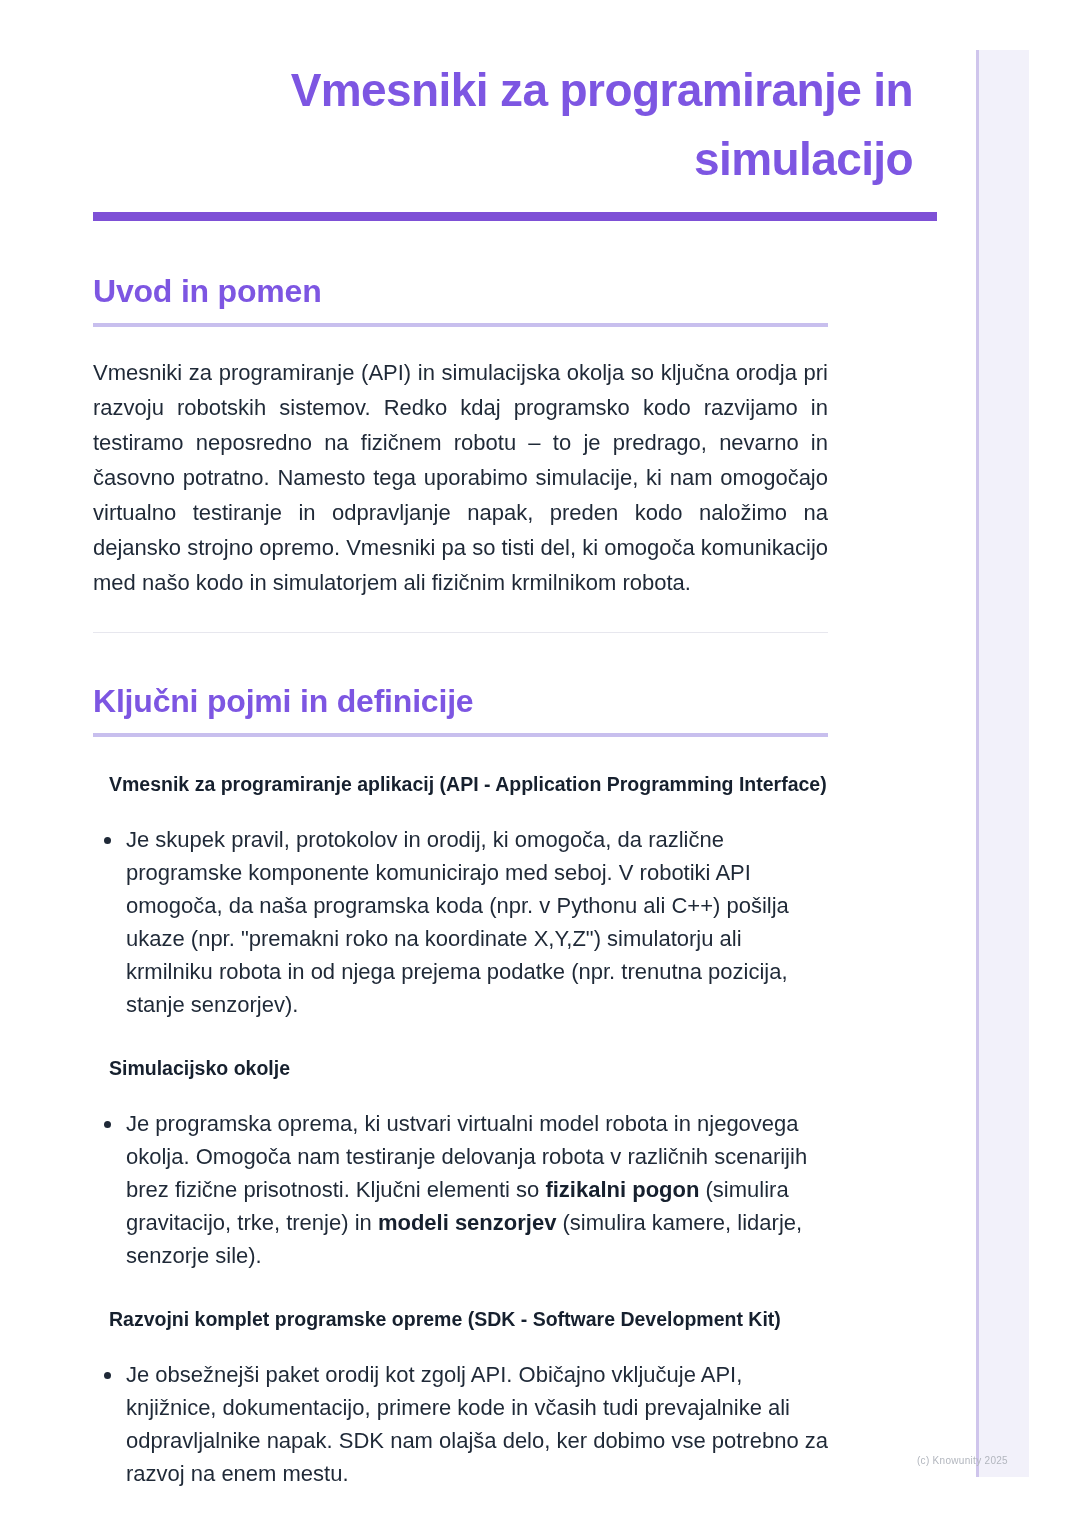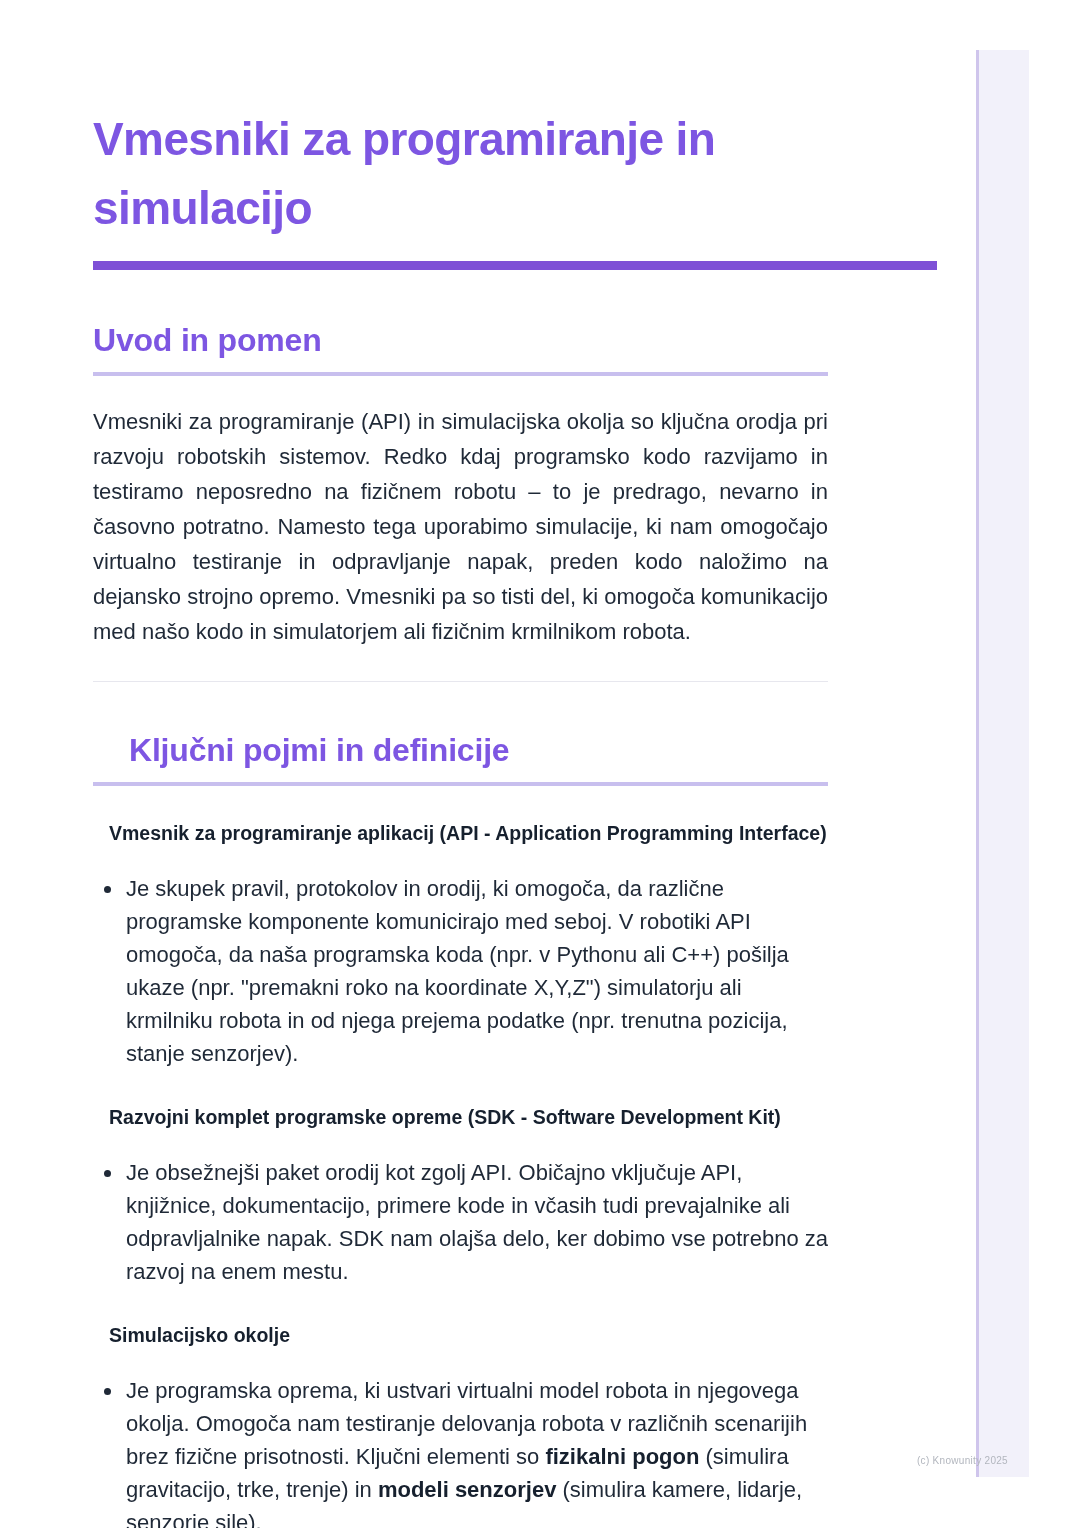--- a/index.html
+++ b/index.html
@@ -20,30 +20,31 @@
     font-family:"Liberation Sans","DejaVu Sans",sans-serif;
     color:var(--text);overflow:hidden;
   }
   .side-strip{
     position:absolute;top:50px;left:976px;width:53px;height:1427px;
     background:var(--strip-fill);border-left:3px solid var(--strip-border);
     z-index:1;
   }
   .content{position:absolute;top:0;left:93px;width:735px;z-index:2;}
   h1.page-title{
-    margin:105px 0 0 0;width:820px;
+    margin:56px 0 0 0;width:820px;
     font-size:46px;line-height:69px;font-weight:700;letter-spacing:-0.6px;
     color:var(--accent);
+    text-align:right;
   }
   .title-rule{margin-top:18px;width:844px;height:9px;background:var(--accent-rule);}
   h2.section-heading{
     margin:50px 0 0 0;font-size:32px;line-height:40px;font-weight:700;
     letter-spacing:-0.2px;color:var(--accent);
   }
-  h2.section-heading.second{margin-top:48px;margin-left:36px;}
+  h2.section-heading.second{margin-top:48px;}
   .heading-underline{margin-top:12px;width:735px;height:4px;background:var(--accent-underline);}
   p.intro-paragraph{
     margin:28px 0 0 0;font-size:22px;line-height:35px;text-align:justify;
     color:var(--text);
   }
   .soft-divider{margin:32px 0 0 0;border:none;width:735px;height:1px;background:var(--divider);}
   .term-block{margin:0;}
   h3.term-title{
     margin:30px 0 0 16px;font-size:19.5px;line-height:34px;font-weight:700;
     color:var(--heading-dark);text-align:justify;
@@ -80,29 +81,29 @@
     <h2 class="section-heading second">Ključni pojmi in definicije</h2>
     <div class="heading-underline"></div>
     <div>
         <div class="term-block">
           <h3 class="term-title">Vmesnik za programiranje aplikacij (API - Application Programming Interface)</h3>
           <ul>
             <li>Je skupek pravil, protokolov in orodij, ki omogoča, da različne programske komponente komunicirajo med seboj. V robotiki API omogoča, da naša programska koda (npr. v Pythonu ali C++) pošilja ukaze (npr. "premakni roko na koordinate X,Y,Z") simulatorju ali krmilniku robota in od njega prejema podatke (npr. trenutna pozicija, stanje senzorjev).</li>
           </ul>
         </div>
         <div class="term-block">
+          <h3 class="term-title">Simulacijsko okolje</h3>
+          <ul>
+            <li>Je programska oprema, ki ustvari virtualni model robota in njegovega okolja. Omogoča nam testiranje delovanja robota v različnih scenarijih brez fizične prisotnosti. Ključni elementi so <strong>fizikalni pogon</strong> (simulira gravitacijo, trke, trenje) in <strong>modeli senzorjev</strong> (simulira kamere, lidarje, senzorje sile).</li>
+          </ul>
+        </div>
+        <div class="term-block">
           <h3 class="term-title">Razvojni komplet programske opreme (SDK - Software Development Kit)</h3>
           <ul>
             <li>Je obsežnejši paket orodij kot zgolj API. Običajno vključuje API, knjižnice, dokumentacijo, primere kode in včasih tudi prevajalnike ali odpravljalnike napak. SDK nam olajša delo, ker dobimo vse potrebno za razvoj na enem mestu.</li>
-          </ul>
-        </div>
-        <div class="term-block">
-          <h3 class="term-title">Simulacijsko okolje</h3>
-          <ul>
-            <li>Je programska oprema, ki ustvari virtualni model robota in njegovega okolja. Omogoča nam testiranje delovanja robota v različnih scenarijih brez fizične prisotnosti. Ključni elementi so <strong>fizikalni pogon</strong> (simulira gravitacijo, trke, trenje) in <strong>modeli senzorjev</strong> (simulira kamere, lidarje, senzorje sile).</li>
           </ul>
         </div>
       </div>
   </section>
 
 </main>
 
 <div class="watermark">(c) Knowunity 2025</div>
 
 </body></html>

